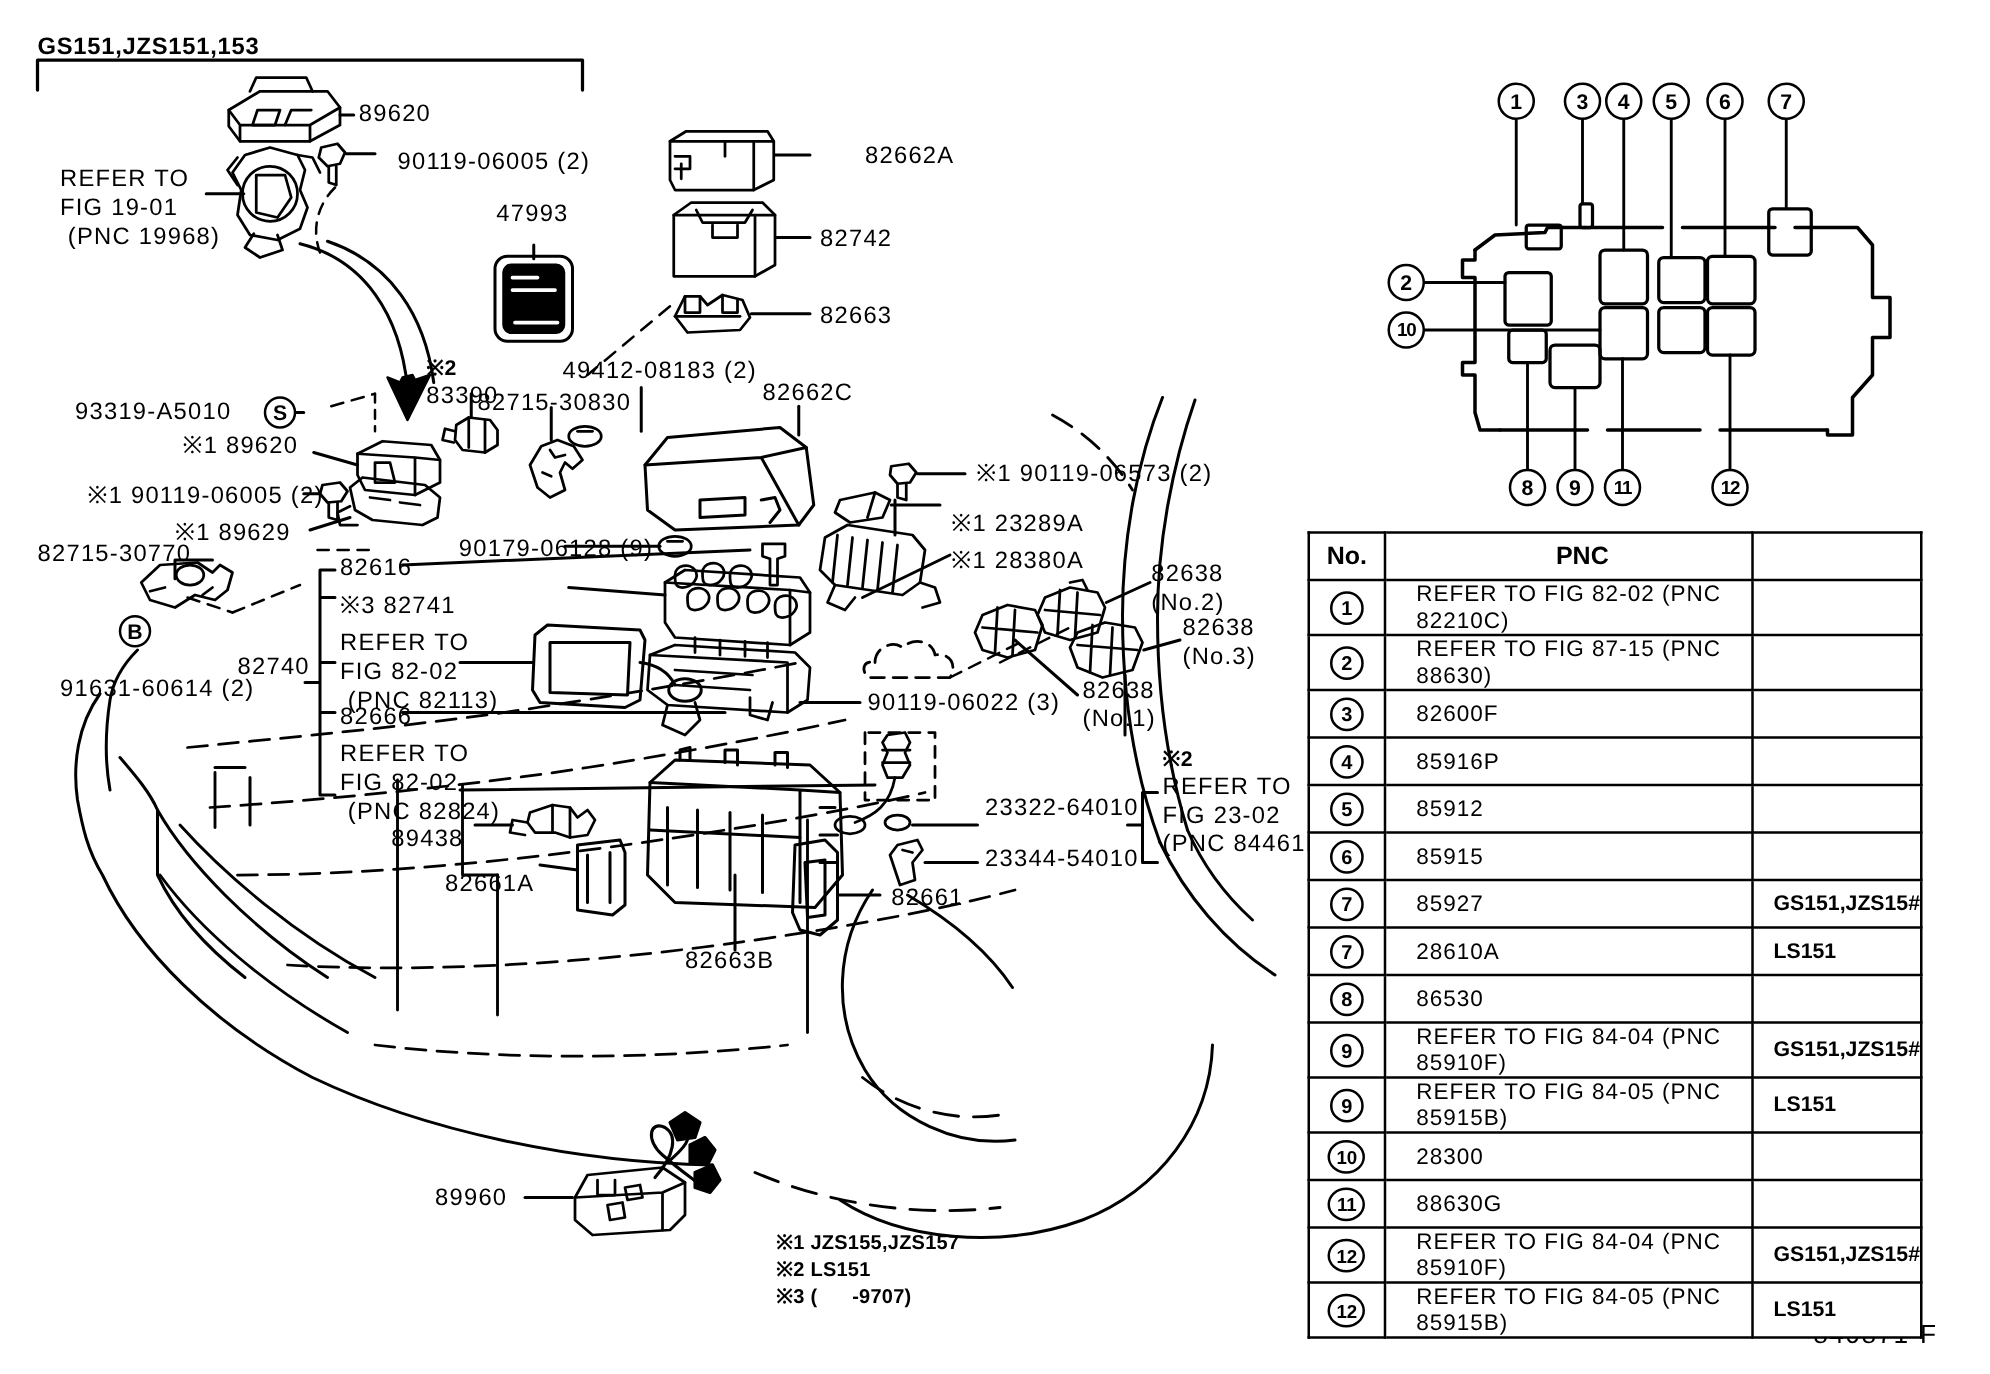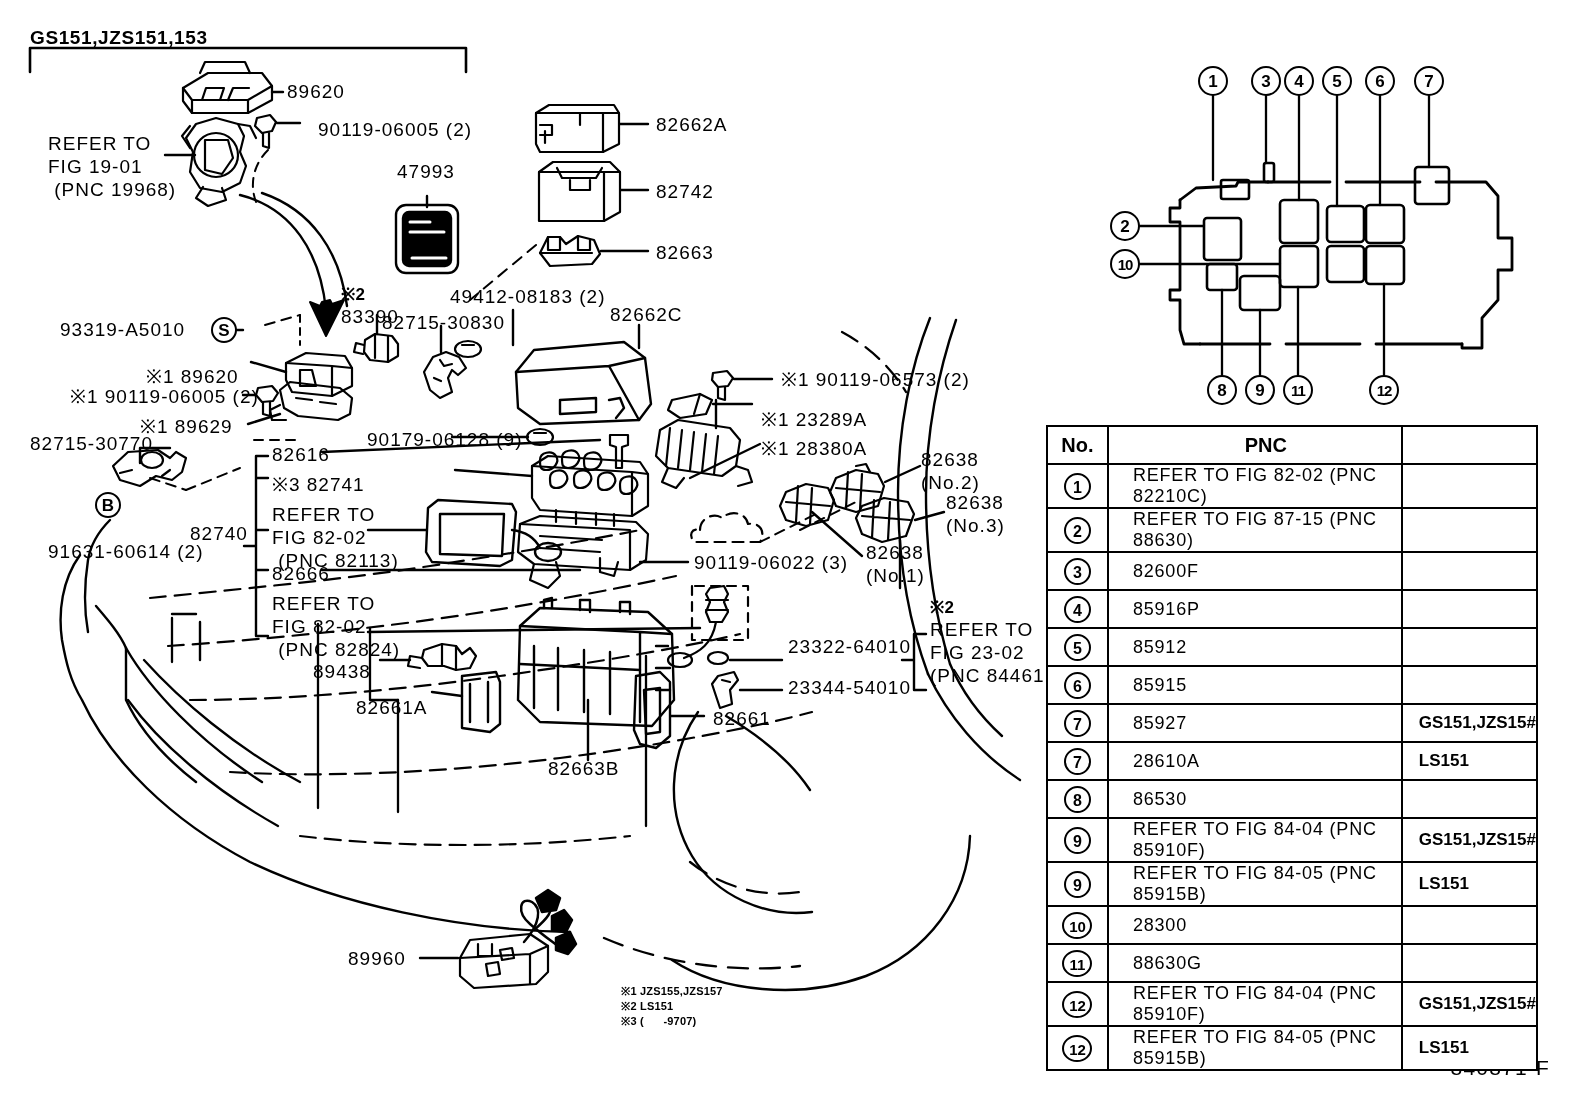--- a/index.html
+++ b/index.html
@@ -29,21 +29,21 @@
   
   .circletter{position:absolute;width:26px;height:26px;line-height:23px;border:2.5px solid #000;
        border-radius:50%;text-align:center;font-size:17px;font-weight:bold;box-sizing:border-box;
        background:#fff;}
   
   .fbnum{position:absolute;width:30px;height:30px;line-height:27px;border:2.5px solid #000;
        border-radius:50%;text-align:center;font-size:17px;font-weight:bold;box-sizing:border-box;
        background:#fff;}
   .fbnum.two{font-size:15px;letter-spacing:-1px;}
   #dwgno{position:absolute;right:42px;bottom:18px;font-size:21px;letter-spacing:1.2px;}
-  #footnotes{position:absolute;left:621px;top:984px;font-size:11px;line-height:1.35;
+  #footnotes{position:absolute;left:621px;top:984px;font-size:16px;line-height:1.35;
        font-weight:bold;letter-spacing:0.2px;white-space:pre;}
   #headcode{position:absolute;left:30px;top:26px;font-size:19px;font-weight:bold;letter-spacing:0.6px;}
 </style>
 </head>
 <body>
 
 <div id="root">
 
   <div id="headcode" class="lbl bold">GS151,JZS151,153</div>
 
@@ -439,34 +439,34 @@
     </g>
   </svg>
 
   <div class="lbl" style="left:287px;top:80px;">89620</div>
   <div class="lbl" style="left:318px;top:118px;">90119-06005 (2)</div>
   <div class="lbl multi" style="left:48px;top:132px;">REFER TO
 FIG 19-01
  (PNC 19968)</div>
   <div class="lbl" style="left:397px;top:160px;">47993</div>
 
-  <div class="lbl" style="left:656px;top:113px;">82662A</div>
+  <div class="lbl" style="left:692px;top:113px;">82662A</div>
   <div class="lbl" style="left:656px;top:180px;">82742</div>
   <div class="lbl" style="left:656px;top:241px;">82663</div>
 
   <div class="lbl bold" style="left:341px;top:285px;font-size:17px;">※2</div>
   <div class="lbl" style="left:341px;top:305px;">83390</div>
   <div class="lbl" style="left:450px;top:285px;">49412-08183 (2)</div>
   <div class="lbl" style="left:382px;top:311px;">82715-30830</div>
   <div class="lbl" style="left:610px;top:303px;">82662C</div>
 
   <div class="lbl" style="left:60px;top:318px;">93319-A5010</div>
   <div class="circletter" style="left:211px;top:317px;">S</div>
 
-  <div class="lbl" style="left:146px;top:365px;">※1 89620</div>
+  <div class="lbl" style="left:146px;top:345px;">※1 89620</div>
   <div class="lbl" style="left:70px;top:385px;">※1 90119-06005 (2)</div>
   <div class="lbl" style="left:140px;top:415px;">※1 89629</div>
 
   <div class="lbl" style="left:30px;top:432px;">82715-30770</div>
   <div class="circletter" style="left:95px;top:492px;">B</div>
   <div class="lbl" style="left:48px;top:540px;">91631-60614 (2)</div>
 
   <div class="lbl" style="left:367px;top:428px;">90179-06128 (9)</div>
   <div class="lbl" style="left:272px;top:443px;">82616</div>
   <div class="lbl" style="left:272px;top:473px;">※3 82741</div>

